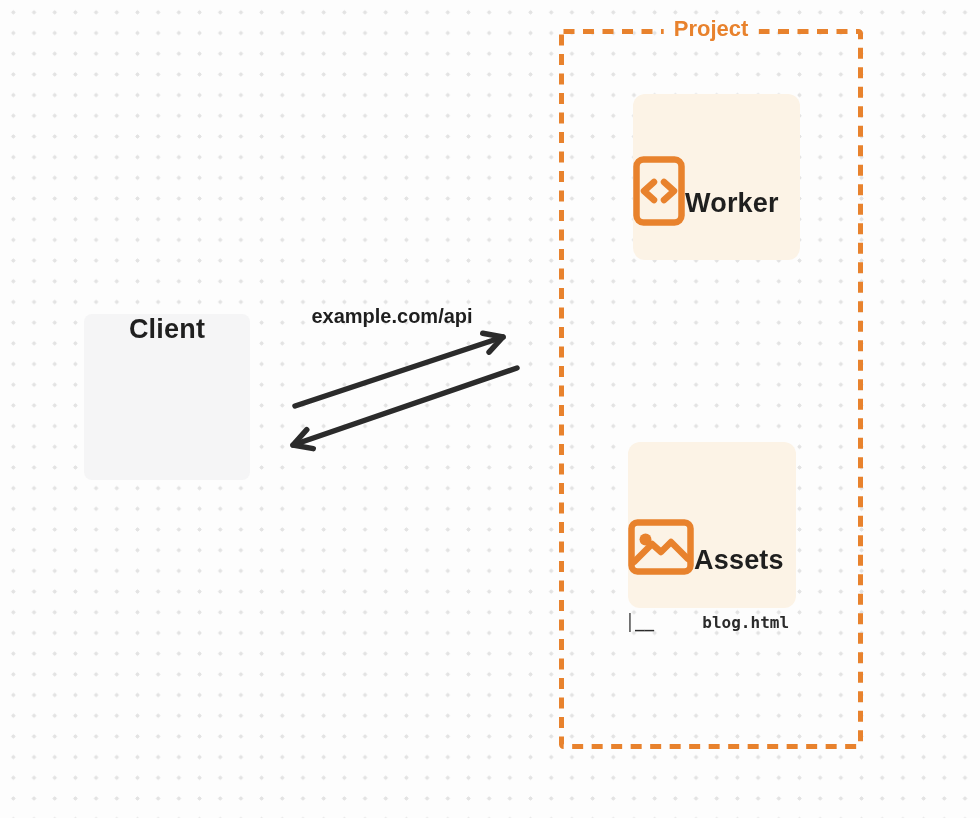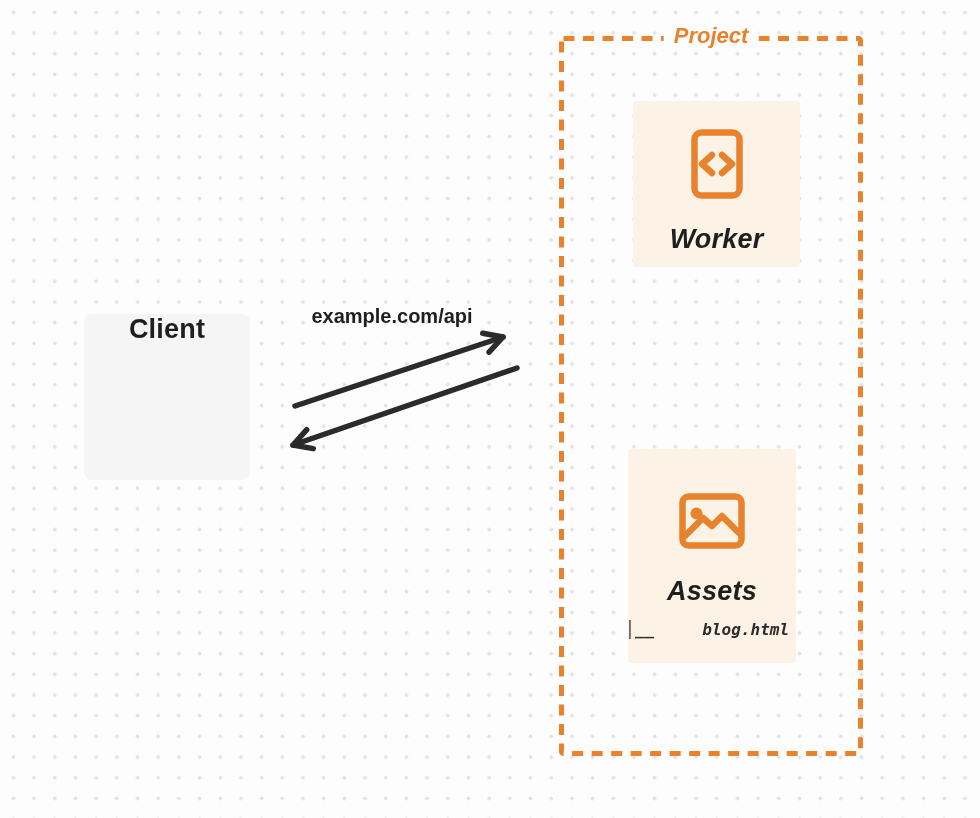--- a/index.html
+++ b/index.html
@@ -30,35 +30,35 @@
     border-radius:8px;
     display:flex;align-items:flex-start;justify-content:center;
   }
   .client-box .node-label{
     font-size:27px;font-weight:700;color:var(--text-dark,#1F1F1F);letter-spacing:.2px;
   }
   .request-label{
     position:absolute;left:292px;top:288px;width:200px;
     text-align:center;font-size:20px;font-weight:700;color:var(--text-dark,#1F1F1F);margin-top:17px;
   }
-  .project-box{position:absolute;left:559px;top:36px;width:304px;height:720px;font-style:italic;}
+  .project-box{position:absolute;left:559px;top:29px;width:304px;height:720px;}
   .project-border{position:absolute;inset:0;width:100%;height:100%;}
   .project-label{
     position:absolute;top:-13px;left:50%;transform:translateX(-50%);
     background:var(--background,#FDFDFD);
     padding:0 10px;line-height:26px;
     font-size:22px;font-weight:700;color:var(--accent-orange,#E8822D);
     white-space:nowrap;
   }
   .card{
     position:absolute;background:var(--card-background,#FCF3E6);
-    border-radius:4px;display:flex;flex-direction:column;align-items:center;
+    border-radius:12px;display:flex;align-items:center;
   }
   .card-worker{left:74px;top:65px;width:167px;height:166px;padding-top:28px;}
-  .card-assets{left:69px;top:413px;width:168px;height:214px;padding-top:44px;}
+  .card-assets{left:69px;top:413px;width:168px;height:166px;padding-top:44px;}
   .card .node-label{
     font-size:27px;font-weight:700;color:var(--text-dark,#1F1F1F);letter-spacing:.2px;
   }
   .card-worker .node-label{margin-top:25px;}
   .card-assets .node-label{margin-top:27px;}
   .file-tree{
     position:absolute;left:47px;top:583px;
     font-family:"DejaVu Sans Mono",monospace;
     font-size:16px;font-weight:700;line-height:21px;
     color:#2B2B2B;white-space:pre;

